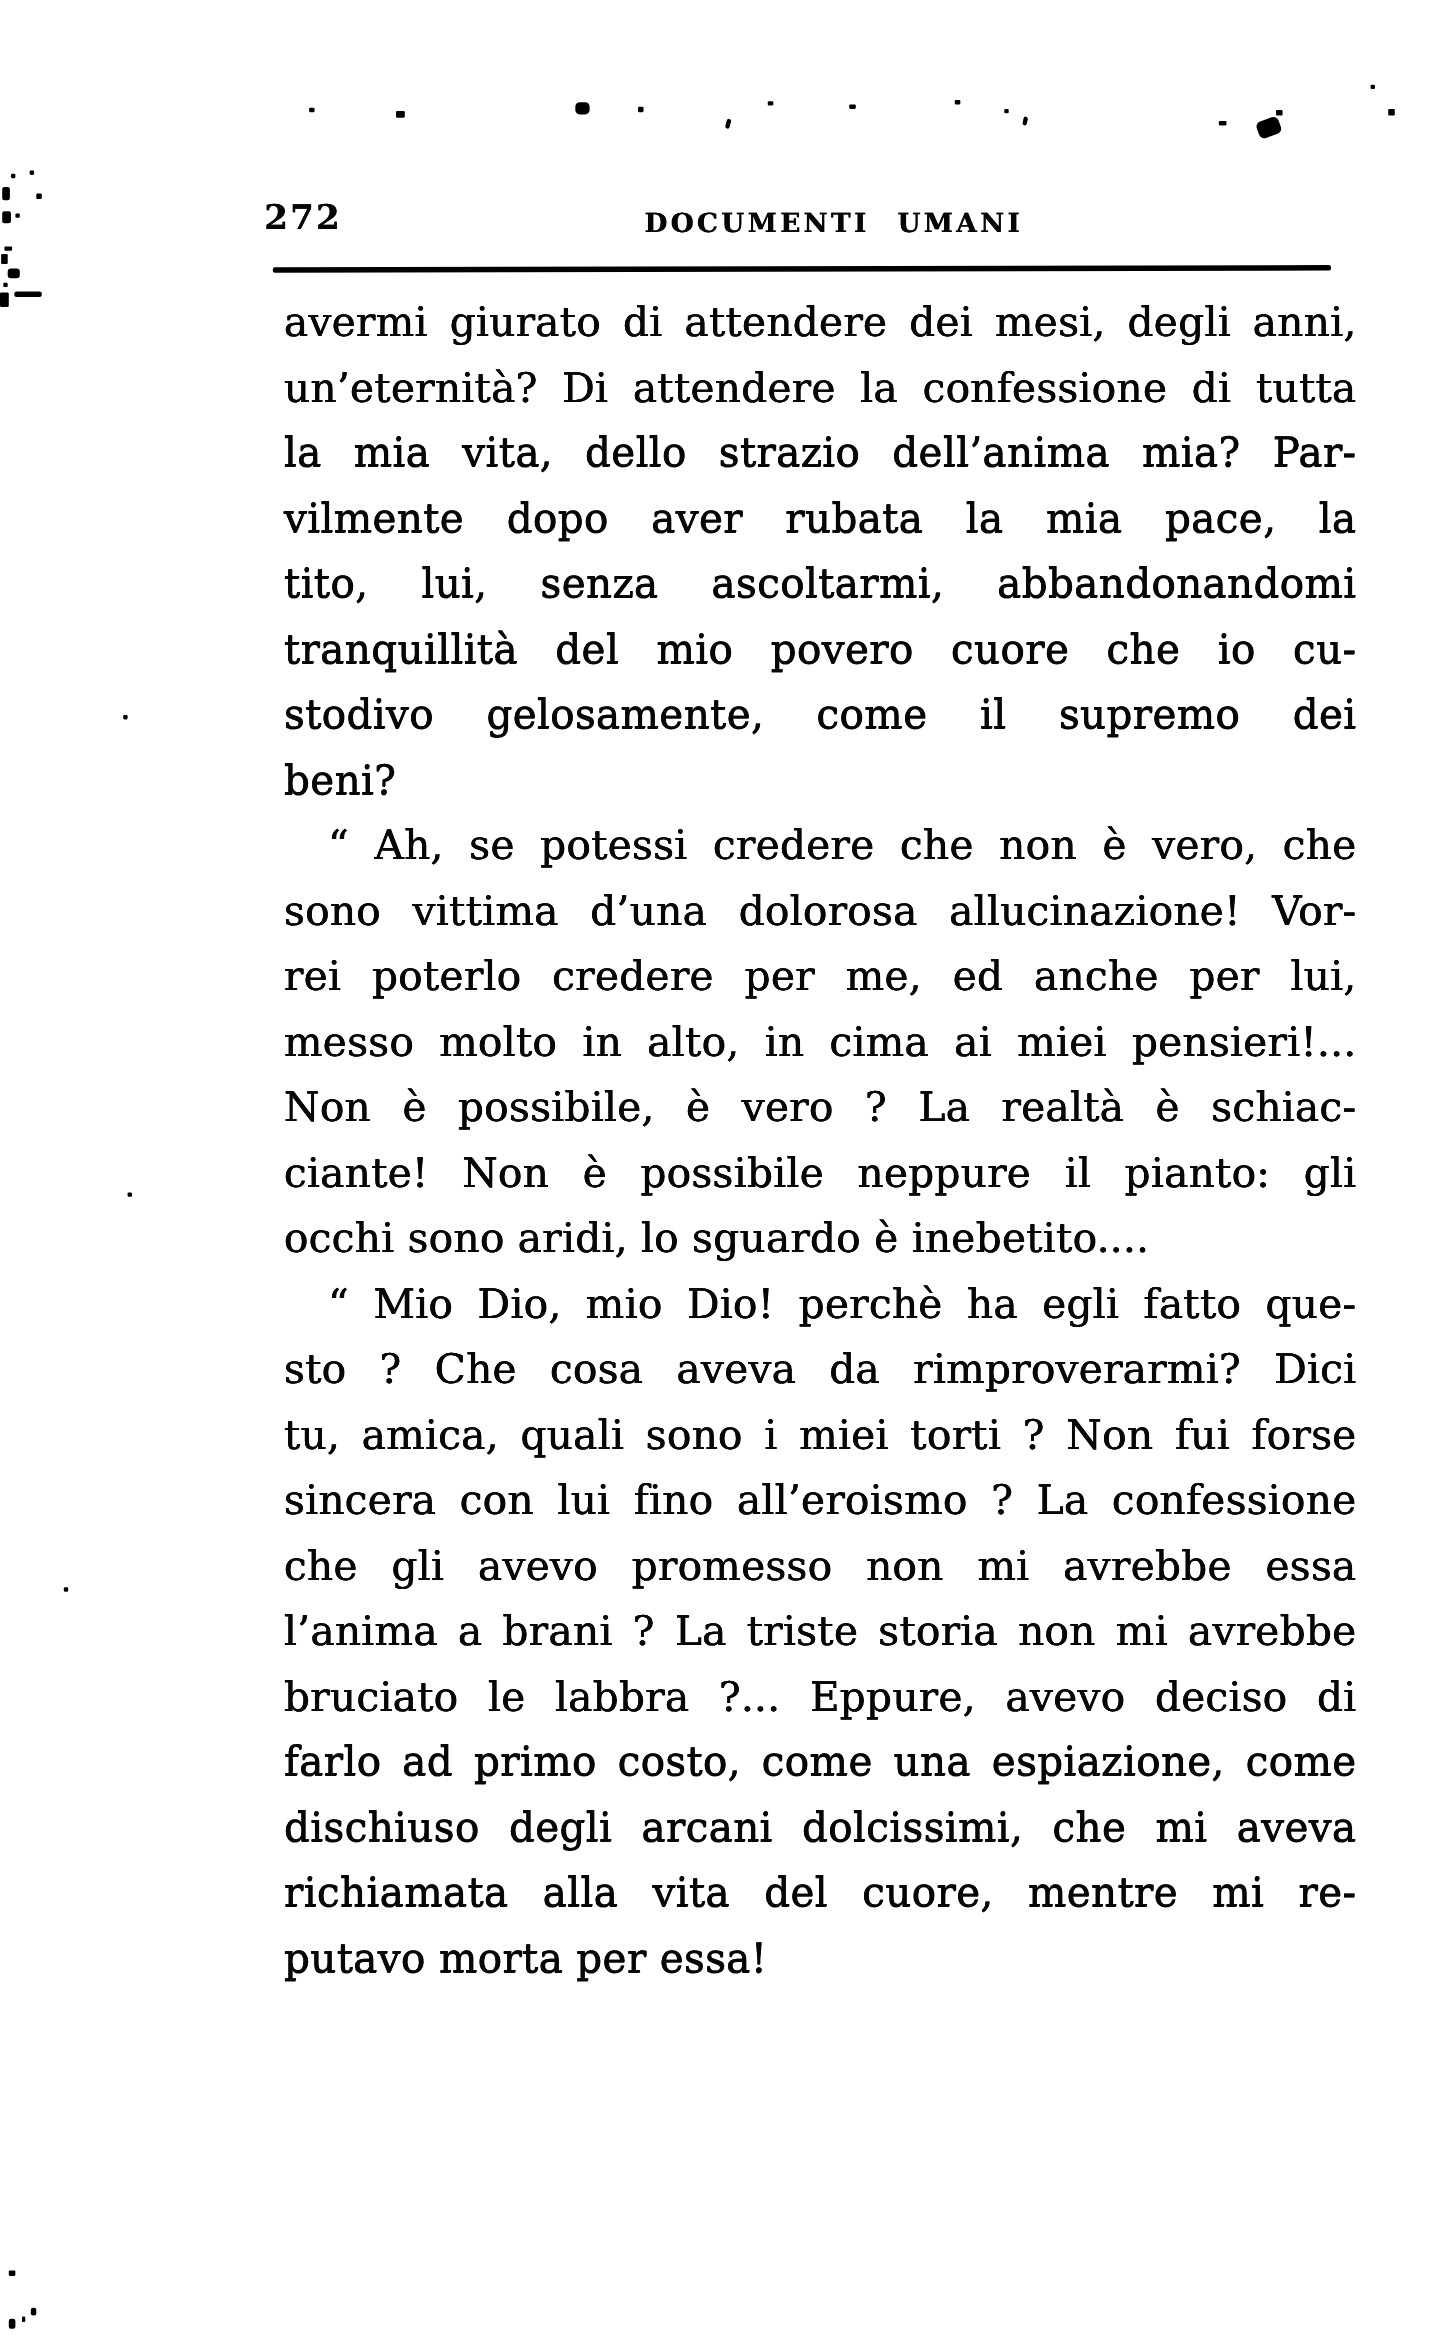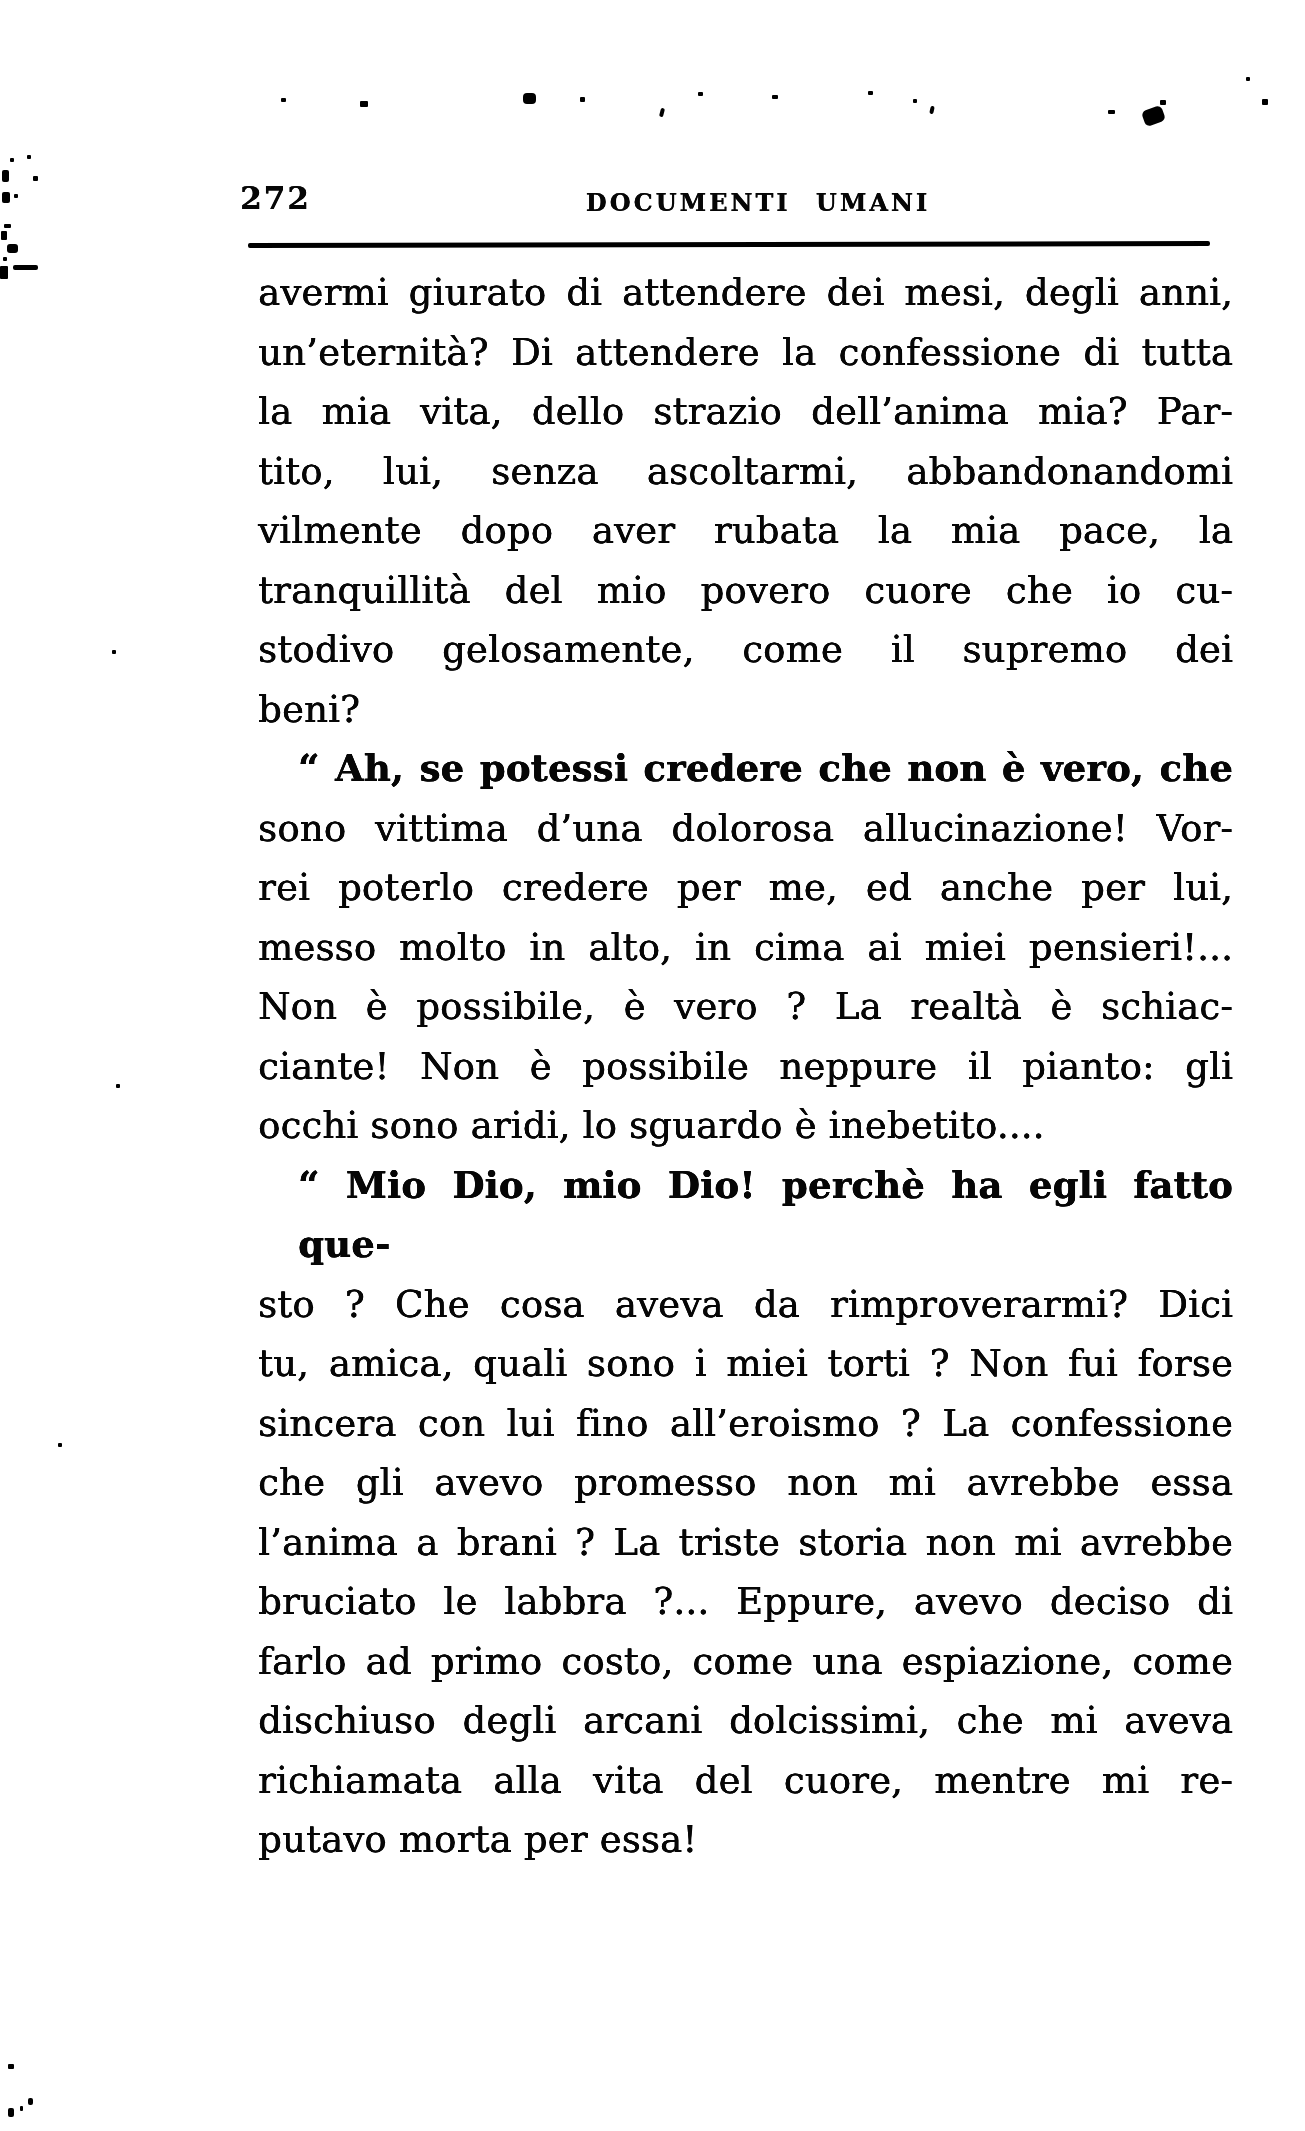--- a/index.html
+++ b/index.html
@@ -38,21 +38,21 @@
     position:absolute;left:258px;top:263px;width:975px;
     font-size:37px;line-height:59.5px;
     letter-spacing:0.2px;
     text-shadow:0.45px 0 currentColor, 0 0.3px currentColor;
   }
   .text-line{
     text-align:justify;
     text-align-last:justify;
     white-space:normal;
   }
-  .text-line.indent{padding-left:40px;font-weight:bold;}
+  .text-line.indent{padding-left:40px;}
   .text-line.par-end{text-align-last:left;}
 
   
   .ink-speck{
     position:absolute;background:#000;border-radius:1px;
   }
 </style>
 </head>
 <body>
 
@@ -61,22 +61,22 @@
   <div class="header">
     <div class="page-number">272</div>
     <div class="running-title">DOCUMENTI UMANI</div>
     <div class="header-rule"></div>
   </div>
 
   <div class="page-text">
     <div class="text-line">avermi giurato di attendere dei mesi, degli anni,</div>
     <div class="text-line">un’eternità? Di attendere la confessione di tutta</div>
     <div class="text-line">la mia vita, dello strazio dell’anima mia? Par-</div>
+    <div class="text-line">vilmente dopo aver rubata la mia pace, la</div>
     <div class="text-line">tito, lui, senza ascoltarmi, abbandonandomi</div>
-    <div class="text-line">vilmente dopo aver rubata la mia pace, la</div>
     <div class="text-line">tranquillità del mio povero cuore che io cu-</div>
     <div class="text-line">stodivo gelosamente, come il supremo dei</div>
     <div class="text-line par-end">beni?</div>
     <div class="text-line indent">“ Ah, se potessi credere che non è vero, che</div>
     <div class="text-line">sono vittima d’una dolorosa allucinazione! Vor-</div>
     <div class="text-line">rei poterlo credere per me, ed anche per lui,</div>
     <div class="text-line">messo molto in alto, in cima ai miei pensieri!...</div>
     <div class="text-line">Non è possibile, è vero ? La realtà è schiac-</div>
     <div class="text-line">ciante! Non è possibile neppure il pianto: gli</div>
     <div class="text-line par-end">occhi sono aridi, lo sguardo è inebetito....</div>

